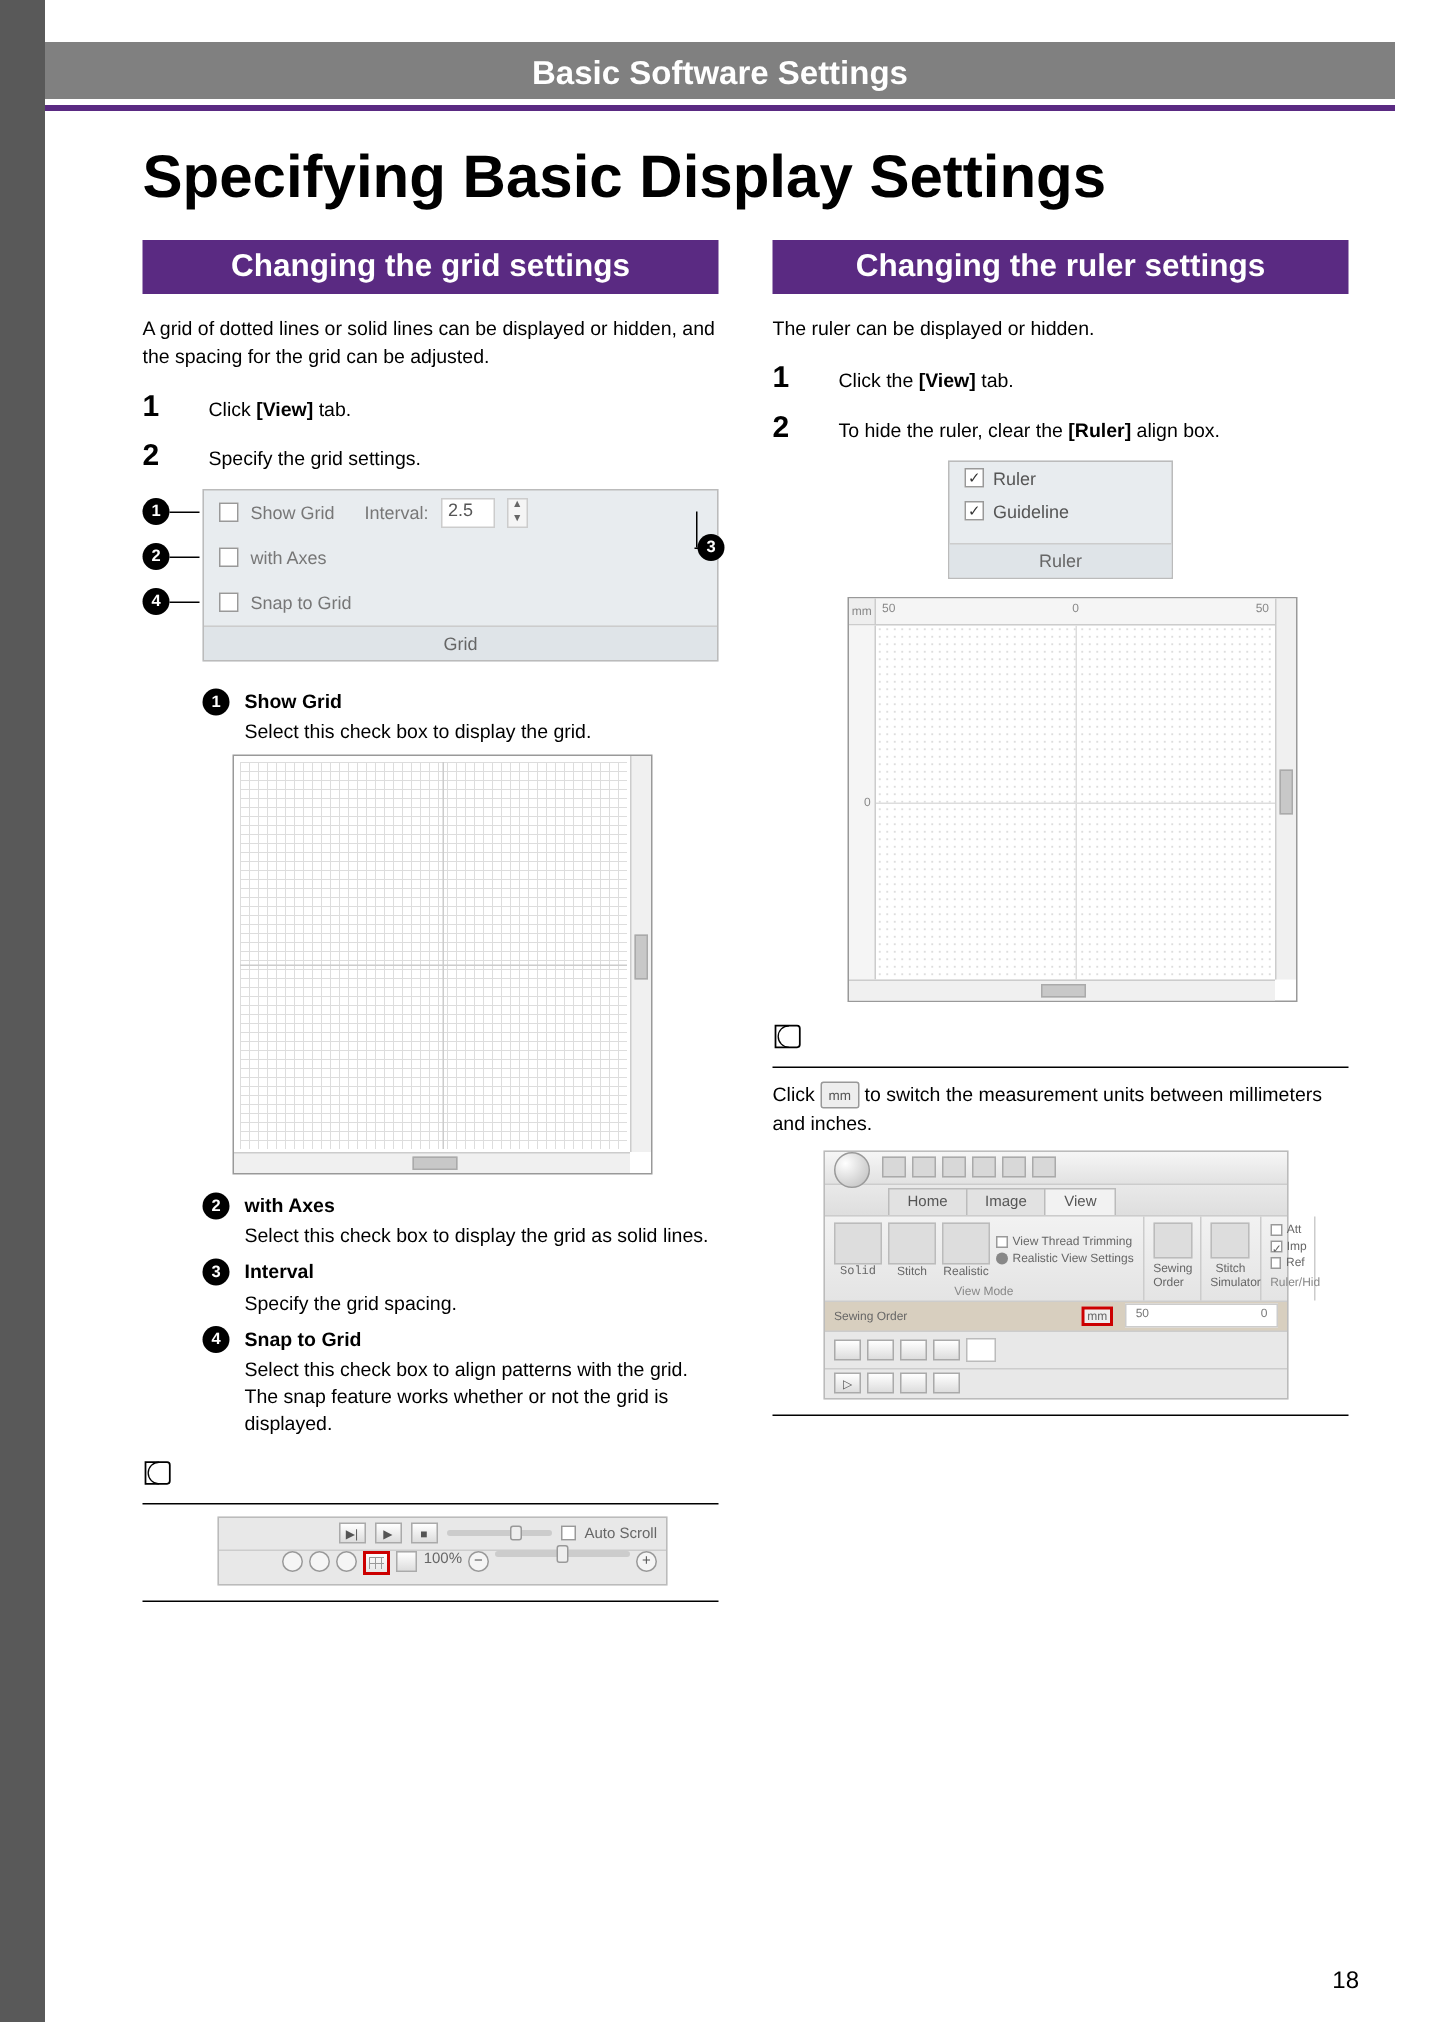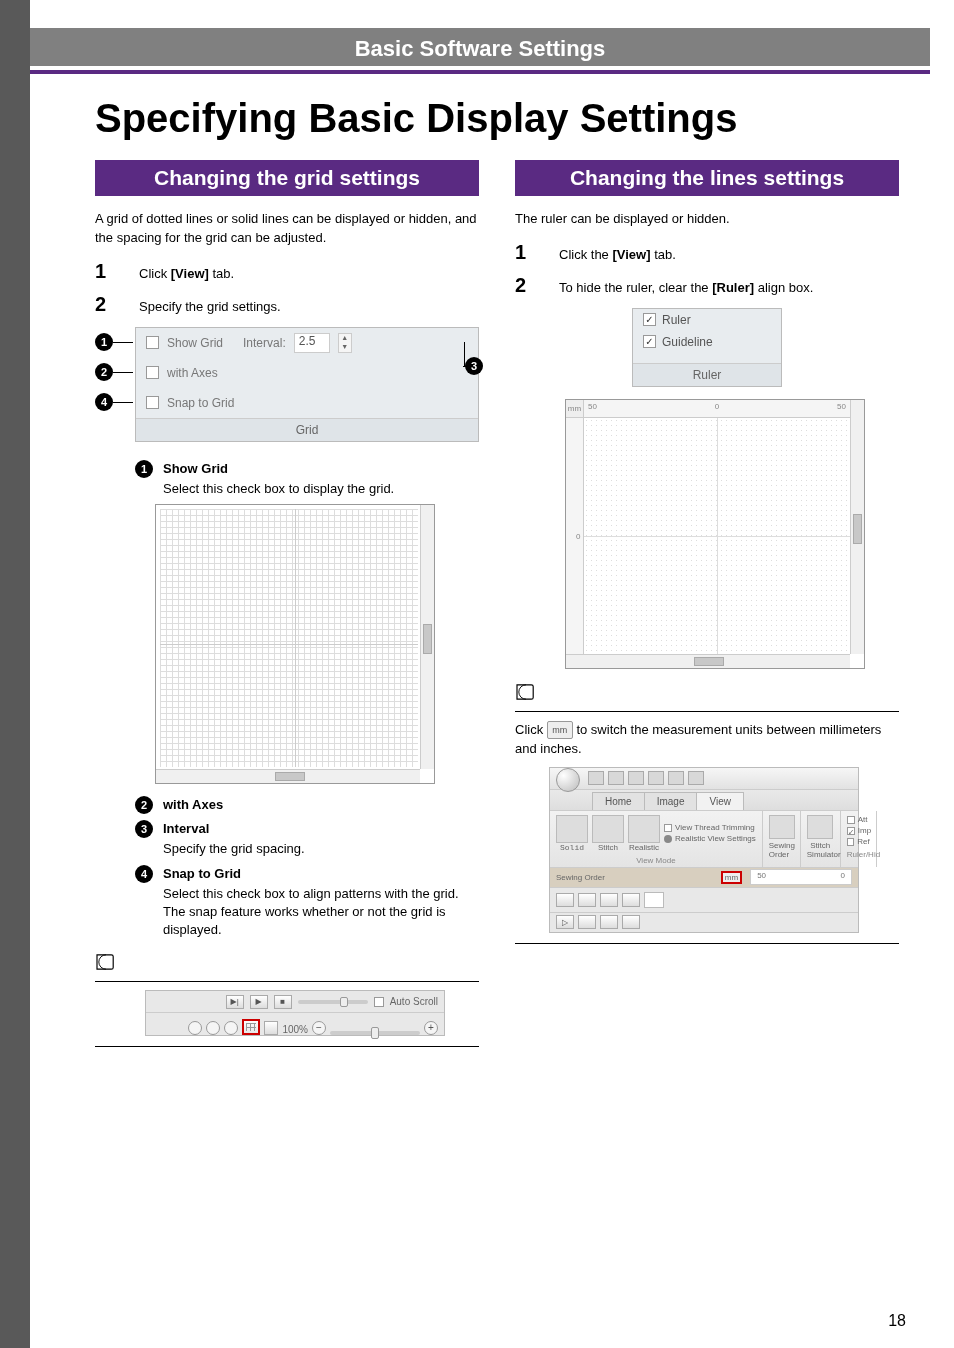--- a/index.html
+++ b/index.html
@@ -54,21 +54,21 @@
   .note-rule { border: none; border-top: 1px solid #000; margin: 6px 0 8px; }
   .note-text { font-size: 13px; line-height: 1.5; margin-bottom: 8px; }
   .grid-toggle-btn { display:inline-block; width:22px; height:22px; border:1px solid #888; border-radius:3px; background:linear-gradient(#fdfdfd,#e7e7e7); vertical-align:middle; position:relative; }
   .grid-toggle-btn::before { content:""; position:absolute; inset:3px; background-image: linear-gradient(#999 1px, transparent 1px), linear-gradient(90deg, #999 1px, transparent 1px); background-size:5px 5px; }
 
   .statusbar-fig { margin: 0 0 10px 50px; width: 300px; border:1px solid #bbb; background:#e8e8e8; }
   .status-row { display:flex; align-items:center; height:22px; padding:0 6px; gap:6px; font-size:10px; color:#666; border-bottom:1px solid #ccc; }
   .mini-btn { width:18px; height:14px; border:1px solid #aaa; background:linear-gradient(#fff,#ddd); display:inline-flex; align-items:center; justify-content:center; font-size:8px; color:#555; }
   .mini-slider { position:relative; width:70px; height:4px; background:#ccc; border-radius:2px; }
   .mini-slider .knob { position:absolute; top:-3px; left:60%; width:8px; height:10px; background:#eee; border:1px solid #999; border-radius:2px; }
-  .status-row2 { display:flex; align-items:flex-end; height:22px; padding:0 6px; gap:4px; font-size:10px; color:#666; }
+  .status-row2 { display:flex; align-items:flex-start; height:22px; padding:0 6px; gap:4px; font-size:10px; color:#666; }
   .mini-round { width:14px; height:14px; border:1px solid #999; border-radius:50%; background:#f5f5f5; }
   .grid-hilite { width:18px; height:16px; border:2px solid #cc0000; background:linear-gradient(#fdfdfd,#e7e7e7); position:relative; }
   .grid-hilite::before { content:""; position:absolute; inset:2px; background-image: linear-gradient(#999 1px, transparent 1px), linear-gradient(90deg, #999 1px, transparent 1px); background-size:4px 4px; }
   .minus-plus { width:14px; height:14px; border:1px solid #999; border-radius:50%; background:#f5f5f5; display:inline-flex; align-items:center; justify-content:center; font-size:10px; color:#555; line-height:1; }
   .zoom-track { width:90px; height:4px; background:#ccc; position:relative; border-radius:2px; }
   .zoom-track .knob { position:absolute; top:-4px; left:45%; width:8px; height:12px; background:#eee; border:1px solid #999; border-radius:2px; }
 
   .ruler-ribbon { margin: 6px auto 12px; width: 150px; border:1px solid #bbb; background:#e8ecef; font-size:12px; }
   .ruler-row { display:flex; align-items:center; gap:6px; padding:4px 10px; color:#555; }
 
@@ -186,20 +186,21 @@
           </div>
         <div class="scroll-h">
             <div class="thumb" style="left:45%; top:2px; bottom:2px; width:30px;"></div>
           </div>
       </div>
 
       <div class="list-num">
         <div class="badge">2</div>
         <div class="lab-wrap">
           <span class="lab">with Axes</span>
+          <span class="desc">Select this check box to display the grid as solid lines.</span>
         </div>
       </div>
 
       <div class="list-num">
         <div class="badge">3</div>
         <div class="lab-wrap">
           <span class="lab">Interval</span>
           <span class="desc">Specify the grid spacing.</span>
         </div>
       </div>
@@ -246,21 +247,21 @@
                 <span class="knob"></span>
               </span>
             <span class="minus-plus">+</span>
           </div>
         </div>
         <hr class="note-rule">
       </div>
     </div>
 
     <div class="col">
-      <div class="section-head">Changing the lines settings</div>
+      <div class="section-head">Changing the ruler settings</div>
       <p class="para">The ruler can be displayed or hidden.</p>
 
       <div class="step">
         <div class="step-num">1</div>
         <div class="step-body">
           <span>Click the </span><b>[View]</b><span> tab.</span>
         </div>
       </div>
 
       <div class="step">

